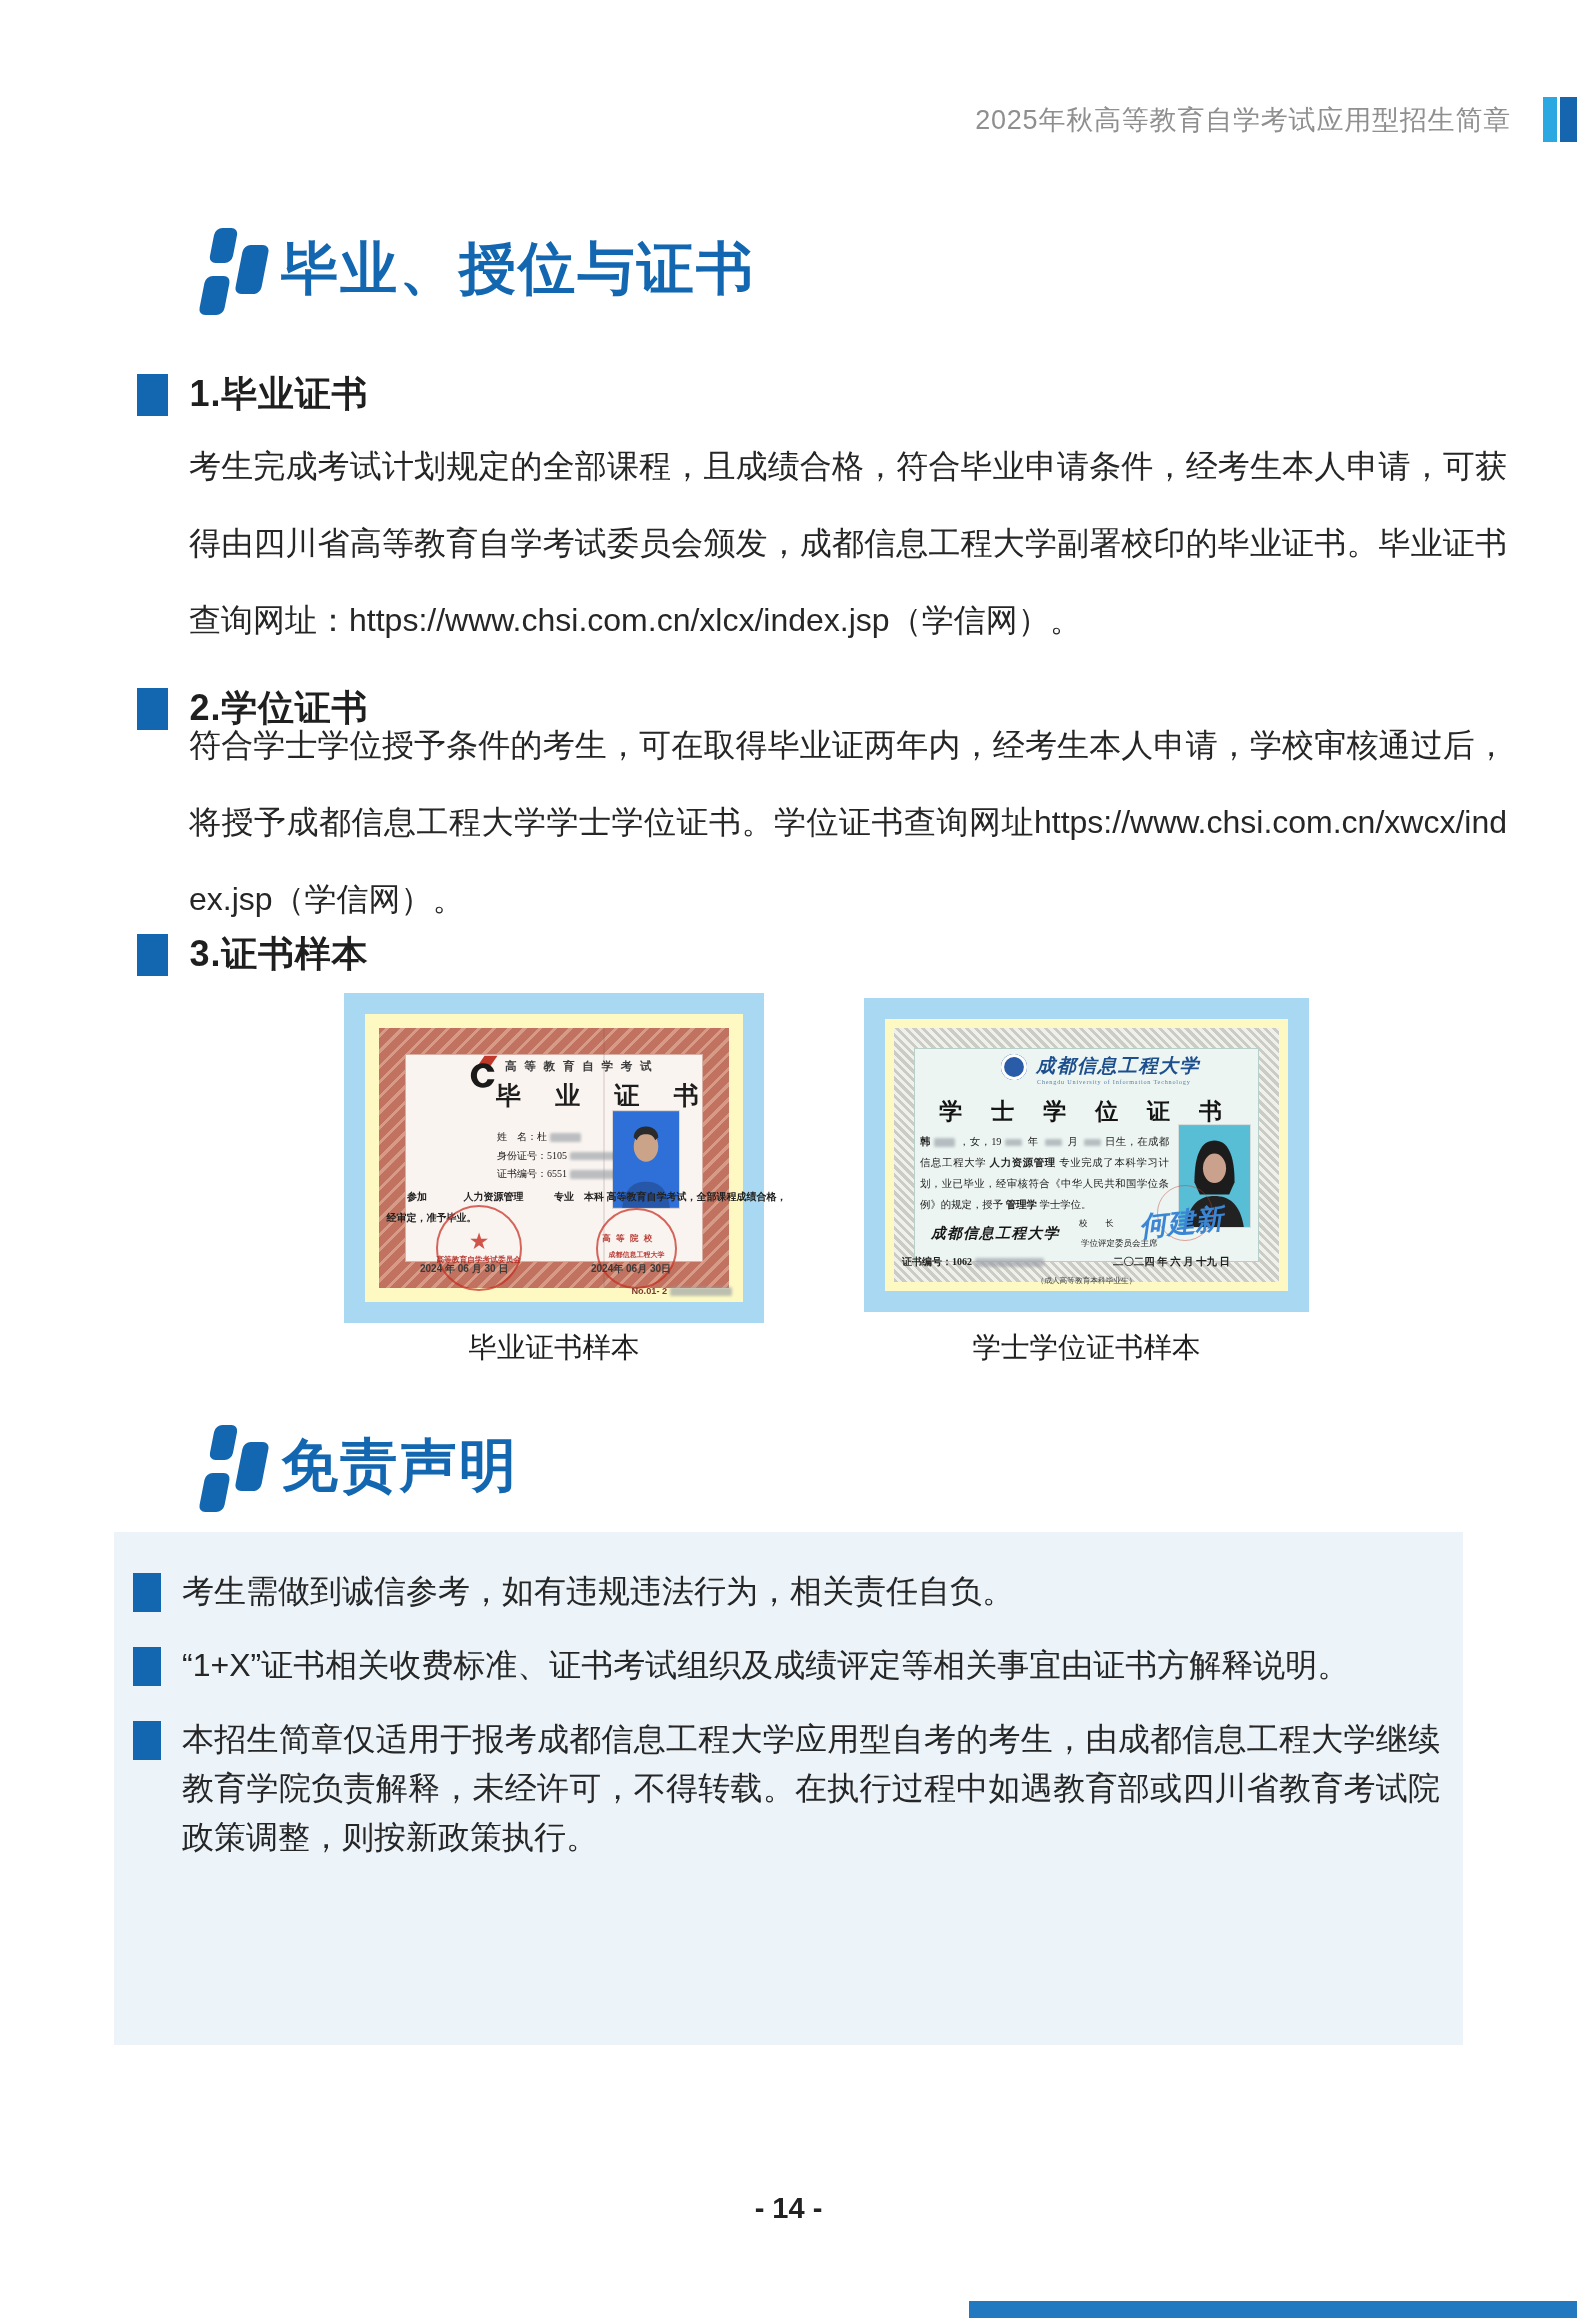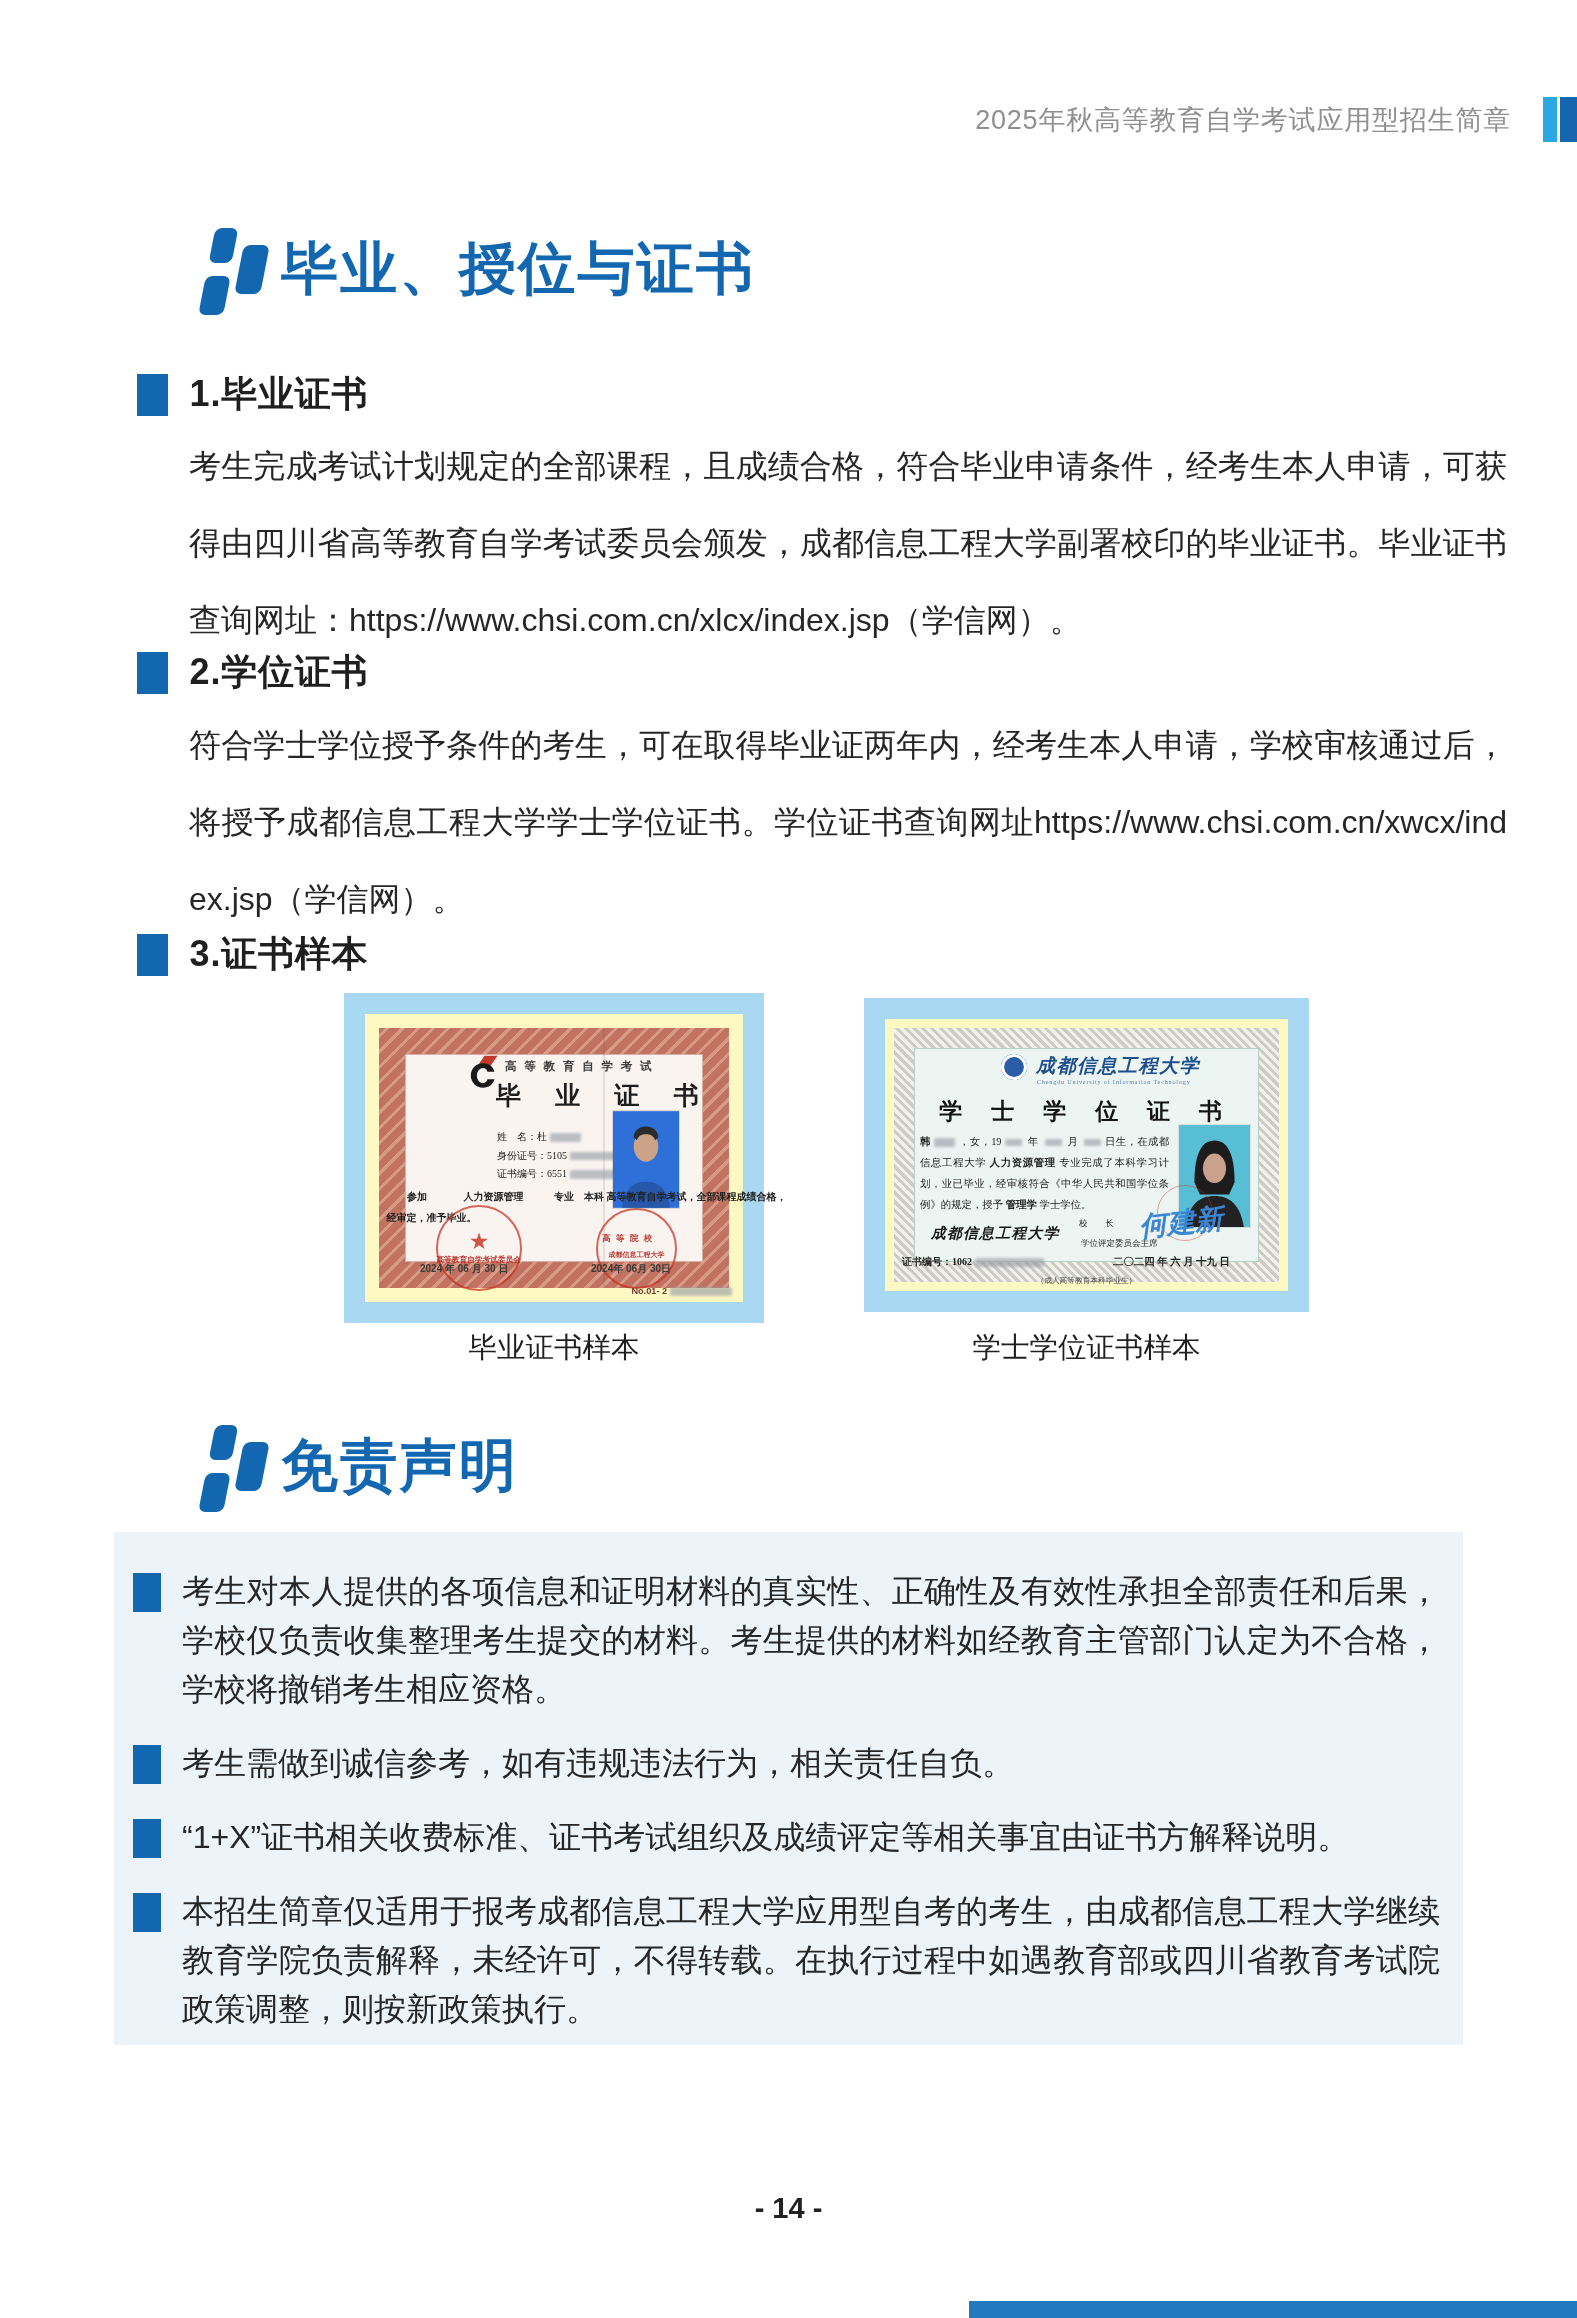--- a/index.html
+++ b/index.html
@@ -112,21 +112,21 @@
       <i class="pc"></i>
   </div>
   <div class="sec-title" style="top:231px;">毕业、授位与证书</div>
 
   <div class="sub" style="top:370px;">
     <span class="sq"></span>
     <span class="sub-txt">1.毕业证书</span>
   </div>
   <div class="para" style="top:428px;">考生完成考试计划规定的全部课程，且成绩合格，符合毕业申请条件，经考生本人申请，可获得由四川省高等教育自学考试委员会颁发，成都信息工程大学副署校印的毕业证书。毕业证书查询网址：https://www.chsi.com.cn/xlcx/index.jsp（学信网）。</div>
 
-  <div class="sub" style="top:648px;">
+  <div class="sub" style="top:684px;">
     <span class="sq"></span>
     <span class="sub-txt">2.学位证书</span>
   </div>
   <div class="para" style="top:707px;">符合学士学位授予条件的考生，可在取得毕业证两年内，经考生本人申请，学校审核通过后，将授予成都信息工程大学学士学位证书。学位证书查询网址https://www.chsi.com.cn/xwcx/index.jsp（学信网）。</div>
 
   <div class="sub" style="top:930px;">
     <span class="sq"></span>
     <span class="sub-txt">3.证书样本</span>
   </div>
 
@@ -230,24 +230,20 @@
   <div class="sec-icon" style="left:193px;top:1425px;">
     <i class="pa"></i>
       <i class="pb"></i>
       <i class="pc"></i>
   </div>
   <div class="sec-title" style="top:1428px;">免责声明</div>
 
   <div class="d-box">
     <div class="d-item">
       <span class="d-bullet"></span>
-      <span class="d-text">考生对本人提供的各项信息和证明材料的真实性、正确性及有效性承担全部责任和后果，学校仅负责收集整理考生提交的材料。考生提供的材料如经教育主管部门认定为不合格，学校将撤销考生相应资格。</span>
-    </div>
-    <div class="d-item">
-      <span class="d-bullet"></span>
       <span class="d-text">考生需做到诚信参考，如有违规违法行为，相关责任自负。</span>
     </div>
     <div class="d-item">
       <span class="d-bullet"></span>
       <span class="d-text">“1+X”证书相关收费标准、证书考试组织及成绩评定等相关事宜由证书方解释说明。</span>
     </div>
     <div class="d-item">
       <span class="d-bullet"></span>
       <span class="d-text">本招生简章仅适用于报考成都信息工程大学应用型自考的考生，由成都信息工程大学继续教育学院负责解释，未经许可，不得转载。在执行过程中如遇教育部或四川省教育考试院政策调整，则按新政策执行。</span>
     </div>

